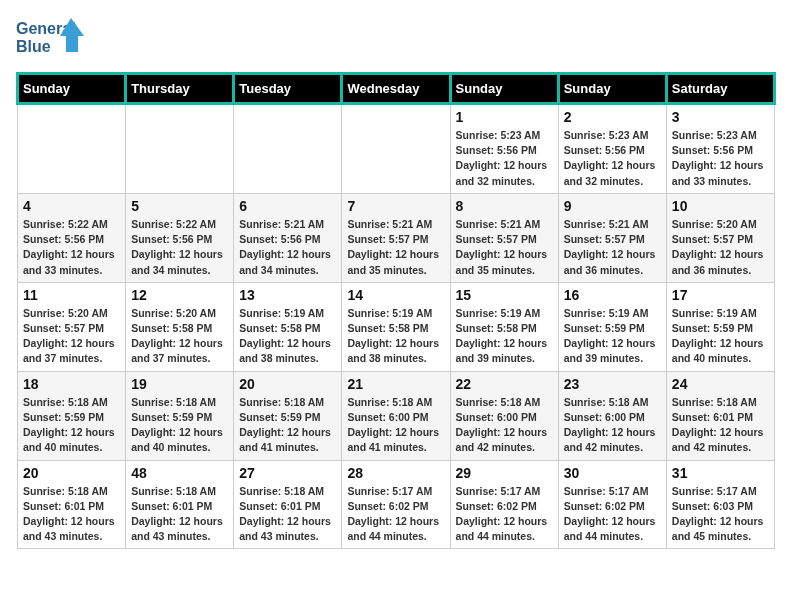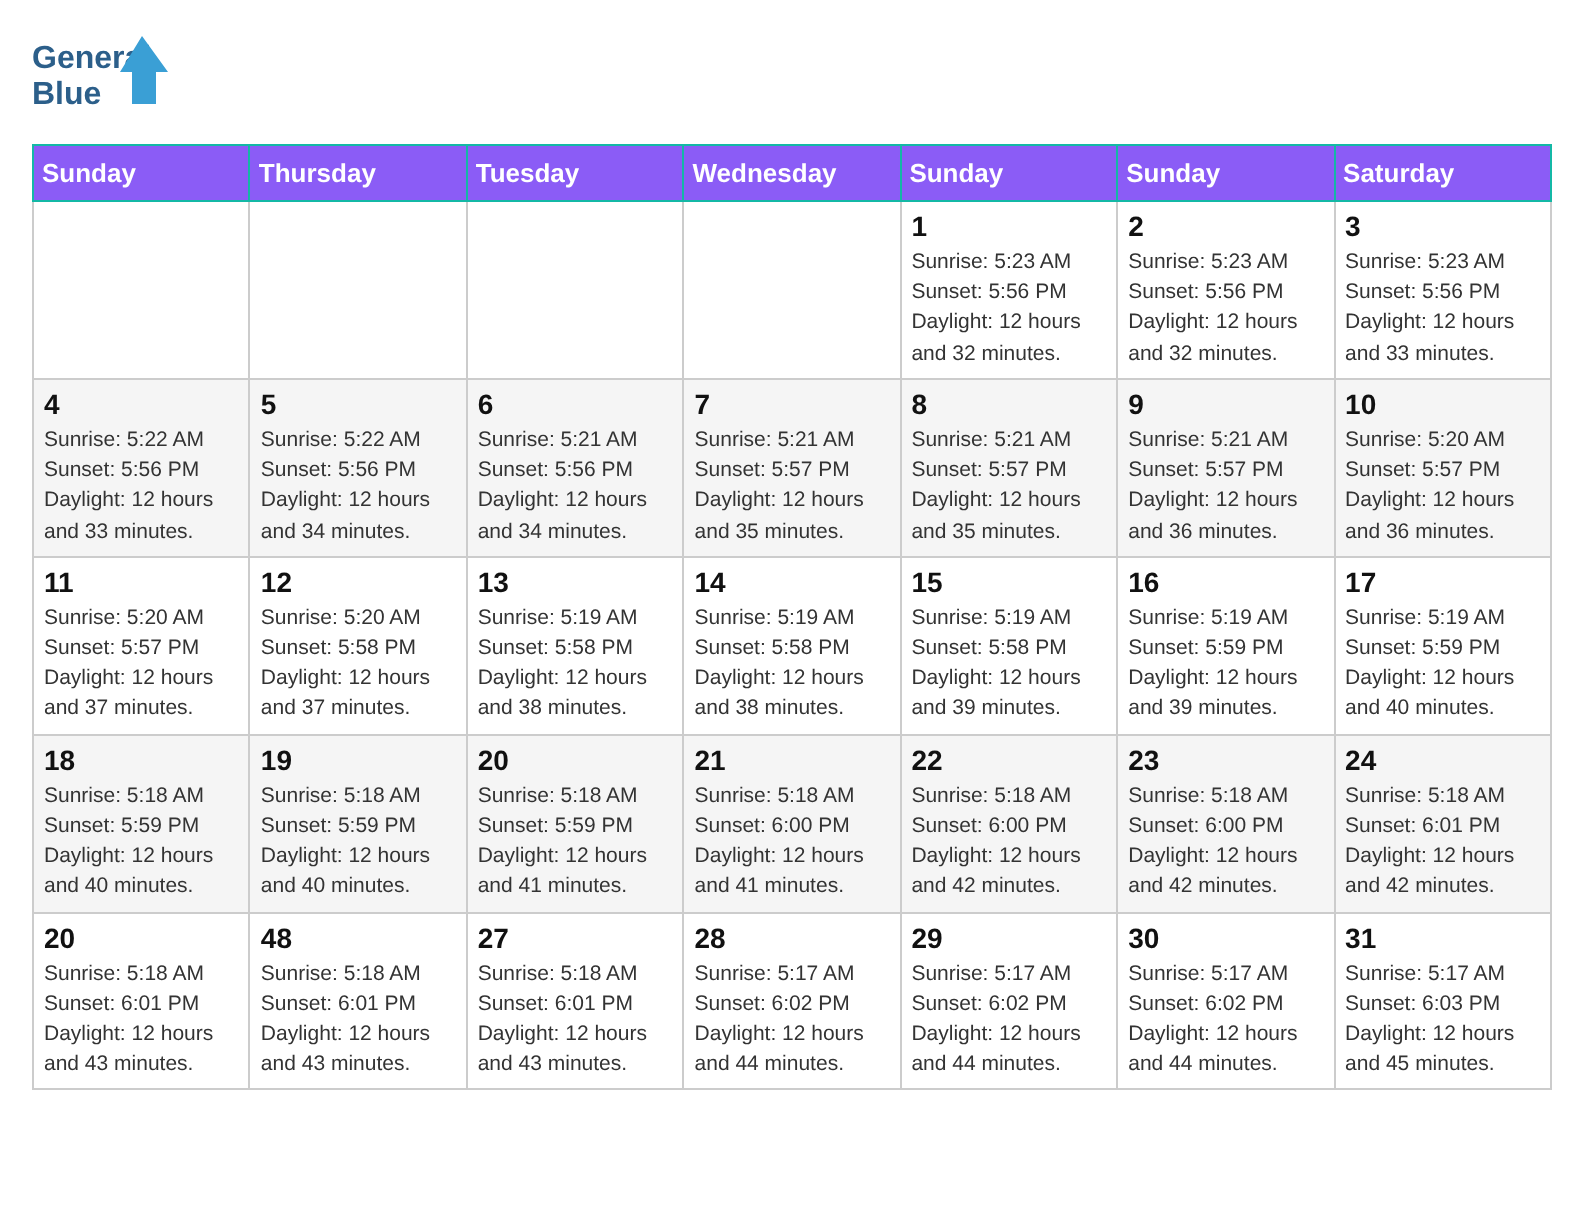--- a/index.html
+++ b/index.html
@@ -32,27 +32,27 @@
     .cal-subtitle {
       font-size: 16px;
       color: #333;
     }
     table {
       width: 100%;
       border-collapse: collapse;
       font-size: 11px;
     }
     thead tr th {
-      background: #8b5cf6;
+      background: #000000;
       color: #fff;
       padding: 6px 4px;
       text-align: left;
       font-size: 13px;
       font-weight: bold;
-      border: 1px solid #14b8a6;
+      border: 3px solid #14b8a6;
       margin-left: 45px;
     }
     tbody tr td {
       border: 1px solid #ccc;
       vertical-align: top;
       padding: 4px 5px;
       height: 80px;
       background: #fff;
     }
     tbody tr:nth-child(even) td {
@@ -62,20 +62,21 @@
       font-size: 14px;
       font-weight: bold;
       color: #111;
       display: block;
       margin-bottom: 3px;
     }
     .day-info {
       color: #333;
       font-size: 10.5px;
       line-height: 1.45;
+      font-weight: bold;
     }
     .empty-cell {
       background: #fff;
     }
   </style>
 </head>
 <body>
 
 <div class="header">
   <div class="logo">

